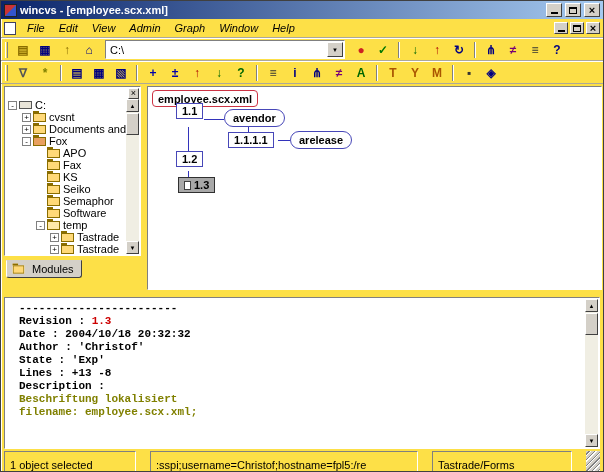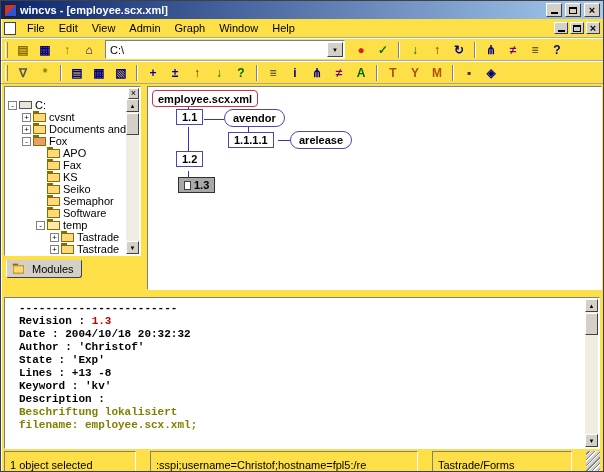--- a/index.html
+++ b/index.html
@@ -21,21 +21,21 @@
   .wbtn.sm { width:14px; height:12px; }
   .g-min { width:7px; height:2px; background:#000; margin-top:6px; }
   .g-max { width:8px; height:7px; border:1px solid #000; border-top-width:2px; }
   .g-x { font-size:11px; font-weight:bold; line-height:1; }
   
   .menubar { height:19px; display:flex; align-items:center; padding:0 3px;
     border-bottom:1px solid #aca899; }
   .mdi-icon { width:12px; height:13px; background:#fff; border:1px solid #404060;
     margin-right:4px; flex:none; }
   .menu-items { display:flex; flex:1; }
-  .menu-item { padding:4px 7px; }
+  .menu-item { padding:4px 7px;font-style:italic; }
   .mdi-btns { display:flex; gap:2px; }
   
   .toolbar { height:23px; display:flex; align-items:center; padding:0 2px;
     border-top:1px solid #ffffff; border-bottom:1px solid #aca899; }
   .gripper { width:3px; height:16px; border-left:1px solid #fff;
     border-right:1px solid #808080; margin:0 4px 0 2px; flex:none; }
   .tb-group { display:flex; align-items:center; }
   .tb-btn { width:22px; height:20px; display:flex; align-items:center;
     justify-content:center; font-size:12px; font-weight:bold; flex:none; }
   .tb-sep { width:2px; height:16px; border-left:1px solid #808080;
@@ -316,21 +316,21 @@
 
     <div class="graph-pane">
       <div class="gline v" style="left:40px;top:20px;height:5px;"></div>
       <div class="gline h" style="left:56px;top:32px;width:20px;"></div>
       <div class="gline v" style="left:100px;top:40px;height:5px;"></div>
       <div class="gline h" style="left:130px;top:53px;width:12px;"></div>
       <div class="gline v" style="left:40px;top:40px;height:28px;"></div>
       <div class="gline v" style="left:40px;top:84px;height:6px;"></div>
 
       <div class="gnode root" style="left:4px;top:3px;">employee.scx.xml</div>
-      <div class="gnode rev" style="left:28px;top:22px;">1.1</div>
+      <div class="gnode rev" style="left:28px;top:16px;">1.1</div>
       <div class="gnode tag" style="left:76px;top:22px;">avendor</div>
       <div class="gnode rev" style="left:80px;top:45px;">1.1.1.1</div>
       <div class="gnode tag" style="left:142px;top:44px;">arelease</div>
       <div class="gnode rev" style="left:28px;top:64px;">1.2</div>
       <div class="gnode rev selected" style="left:30px;top:90px;">
         <span class="mini-doc"></span>
         <span>1.3</span>
       </div>
     </div>
   </div>
@@ -338,21 +338,20 @@
   <div class="h-split"></div>
 
   <div class="output">
     <div class="out-body" id="out-body">
         <div class="out-line"><span style="color: rgb(0, 0, 0);">------------------------</span></div>
         <div class="out-line"><span style="color: rgb(0, 0, 0);">Revision : </span><span style="color: rgb(204, 0, 0);">1.3</span></div>
         <div class="out-line"><span style="color: rgb(0, 0, 0);">Date : 2004/10/18 20:32:32</span></div>
         <div class="out-line"><span style="color: rgb(0, 0, 0);">Author : 'Christof'</span></div>
         <div class="out-line"><span style="color: rgb(0, 0, 0);">State : 'Exp'</span></div>
         <div class="out-line"><span style="color: rgb(0, 0, 0);">Lines : +13 -8</span></div>
-        <div class="out-line"><span style="color: rgb(0, 0, 0);">Keyword : 'kv'</span></div>
         <div class="out-line"><span style="color: rgb(0, 0, 0);">Description :</span></div>
         <div class="out-line"><span style="color: rgb(128, 128, 0);">Beschriftung lokalisiert</span></div>
         <div class="out-line"><span style="color: rgb(128, 128, 0);">filename: employee.scx.xml;</span></div>
       </div>
     <div class="vscroll out-sb">
       <div class="sb-arrow up">▲</div>
       <div class="sb-thumb"></div>
       <div class="sb-arrow down">▼</div>
     </div>
   </div>

